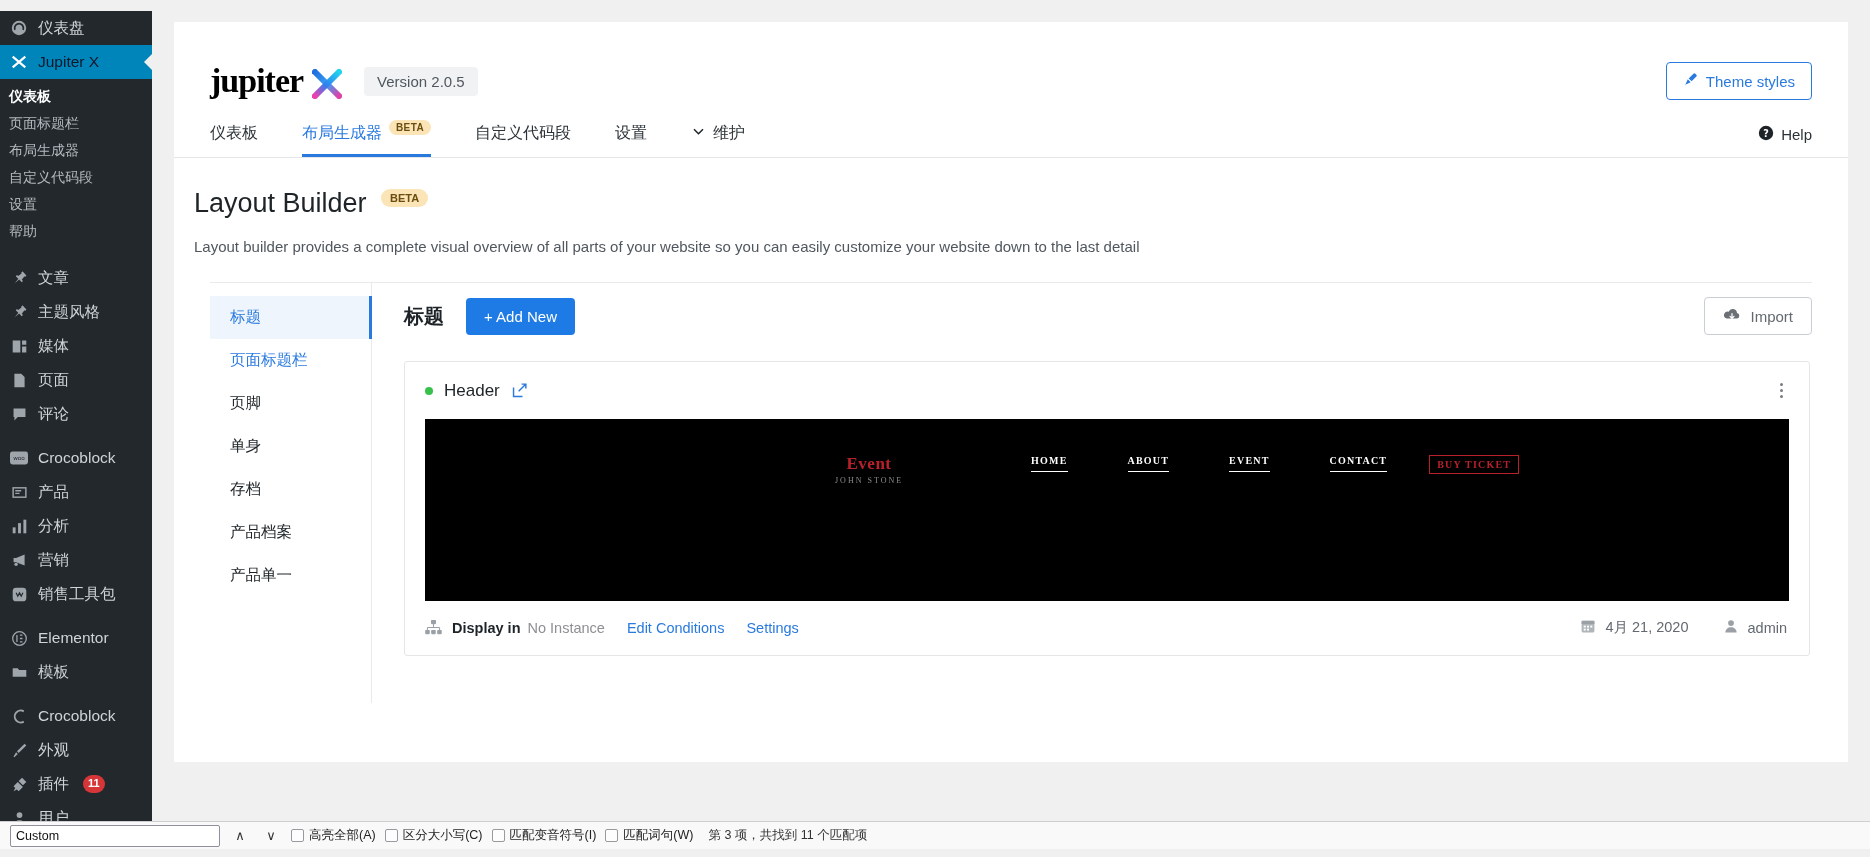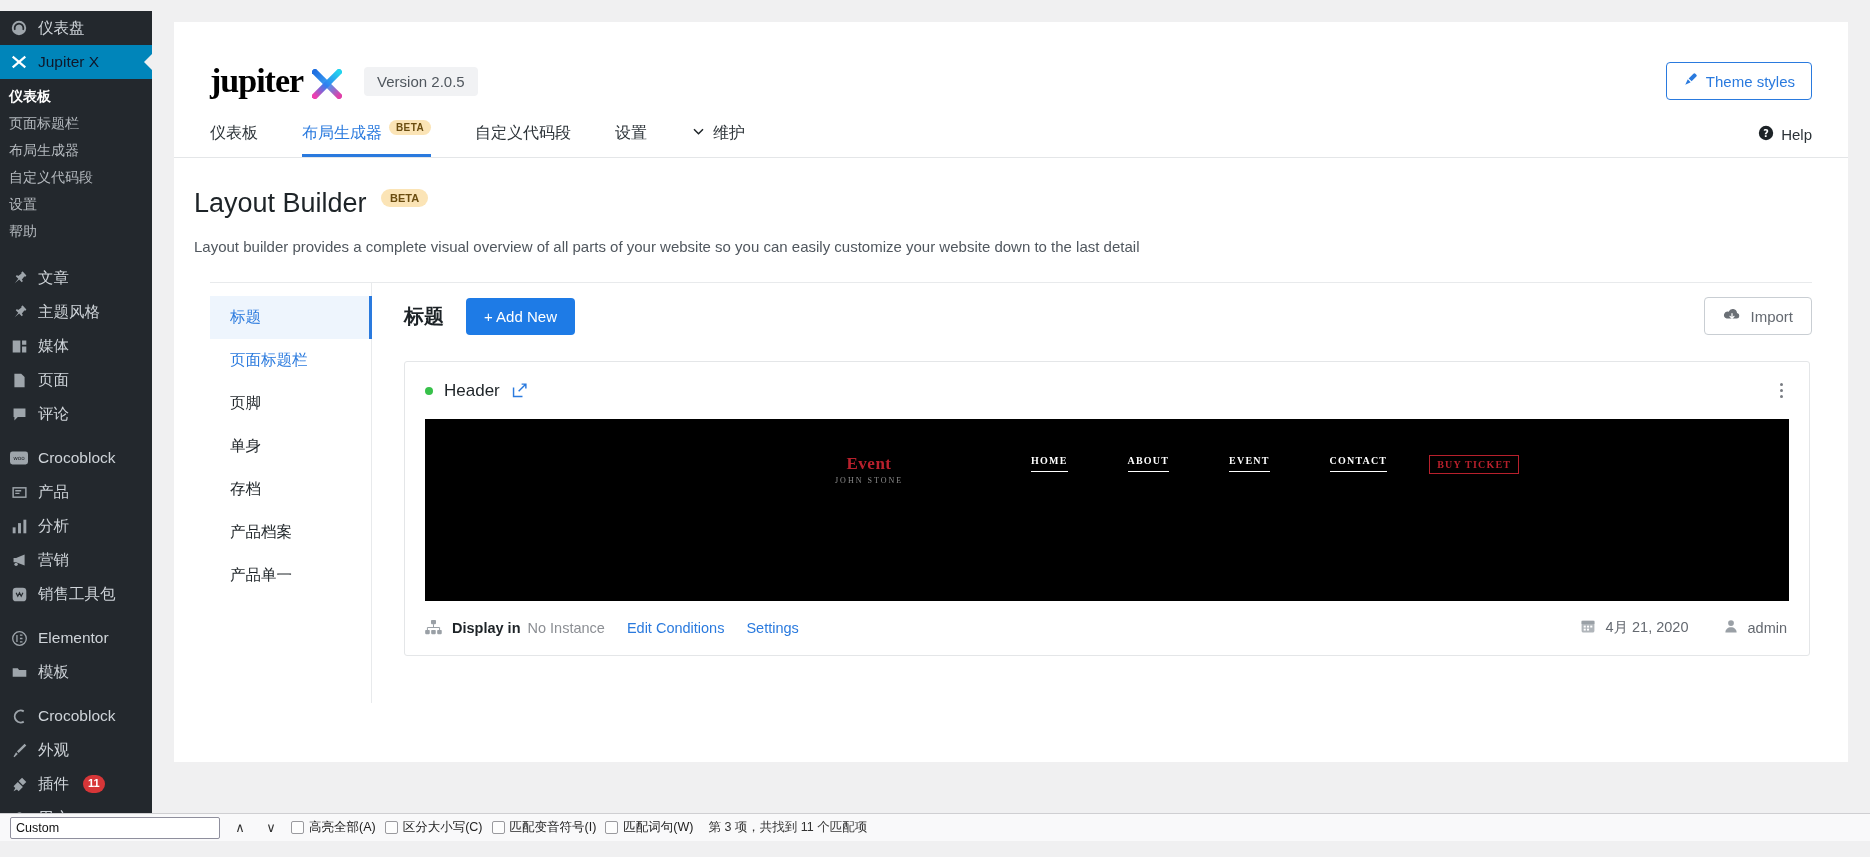--- a/index.html
+++ b/index.html
@@ -326,21 +326,21 @@
   }
   .foot-ico { color: #8c9196; display: flex; margin-right: 10px; }
   .foot-strong { font-weight: bold; color: #1d2327; margin-right: 7px; }
   .foot-muted { color: #8c8f94; }
   .foot-link { color: #2a7ade; margin-left: 22px; cursor: pointer; }
   .foot-right { margin-left: auto; display: flex; align-items: center; gap: 9px; color: #646970; }
   .foot-right .sep { width: 16px; }
 
   
   #findbar {
-    position: absolute; left: 0; bottom: 16px;
+    position: absolute; left: 0; bottom: 8px;
     width: 1870px; height: 28px;
     background: #f9f9fa;
     border-top: 1px solid #cfcfd2;
     display: flex; align-items: center;
     padding-left: 10px;
     font-size: 12.5px;
     color: #222;
     gap: 9px;
   }
   #find-input {

